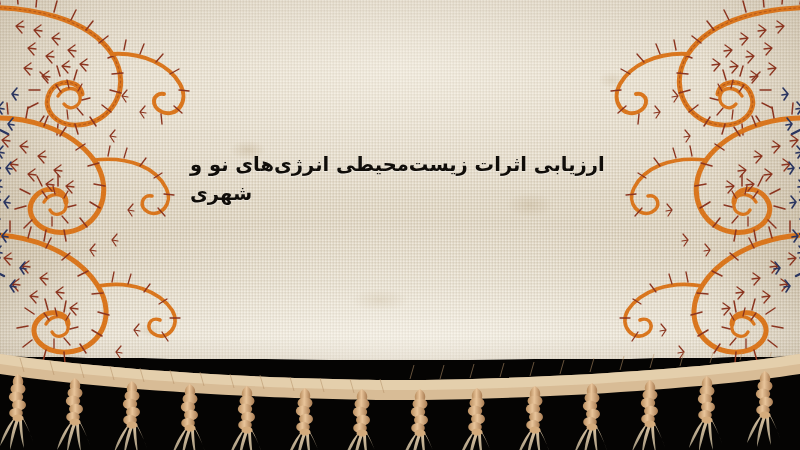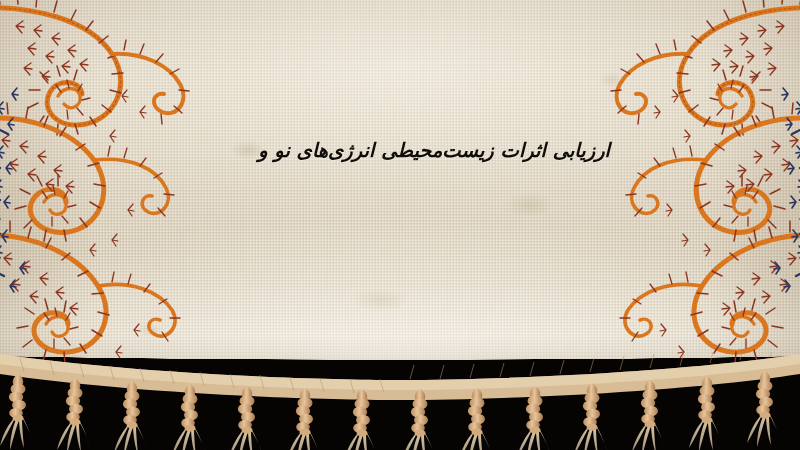--- a/index.html
+++ b/index.html
@@ -85,26 +85,25 @@
   }
   .ornament.left  { left: -6px; }
   .ornament.right { right: -6px; transform: scaleX(-1); }
 
   .ornament svg { display: block; }
 
   
   .title-block {
     position: absolute;
     left: 190px;
-    top: 136px;
+    top: 150px;
     width: 420px;
-    text-align: right;
+    text-align: left;
     direction: rtl;
     pointer-events: none;
-    font-style: italic;
   }
   .title-line {
     font-family: "DejaVu Sans", sans-serif;
     font-size: 19.5px;
     font-weight: 700;
     line-height: 29px;
     color: #100d09;
     letter-spacing: 0px;
     white-space: nowrap;
     text-shadow: 0 1px 0 rgba(255,255,255,0.35);
@@ -361,20 +360,21 @@
           <path d="M140 330 l5 -6 M140 330 l6 1 M140 330 l4 6"></path>
           <path d="M122 352 l5 -6 M122 352 l6 1 M122 352 l4 6"></path>
           <path d="M96 250 l5 -6 M96 250 l6 1 M96 250 l4 6"></path>
         </g>
       </g>
     </svg>
   </div>
 
   <div class="title-block">
     <div class="title-line">ارزیابی اثرات زیست‌محیطی انرژی‌های نو و</div>
+    <div class="title-line">شهری</div>
   </div>
 
   <div class="fringe">
     <svg width="800" height="98" viewBox="0 0 800 98" xmlns="http://www.w3.org/2000/svg">
       <defs>
         <linearGradient id="cordG" x1="0" y1="0" x2="1" y2="0">
           <stop offset="0%" stop-color="#b98d5e"></stop>
           <stop offset="45%" stop-color="#e8c49a"></stop>
           <stop offset="100%" stop-color="#a97c52"></stop>
         </linearGradient>

